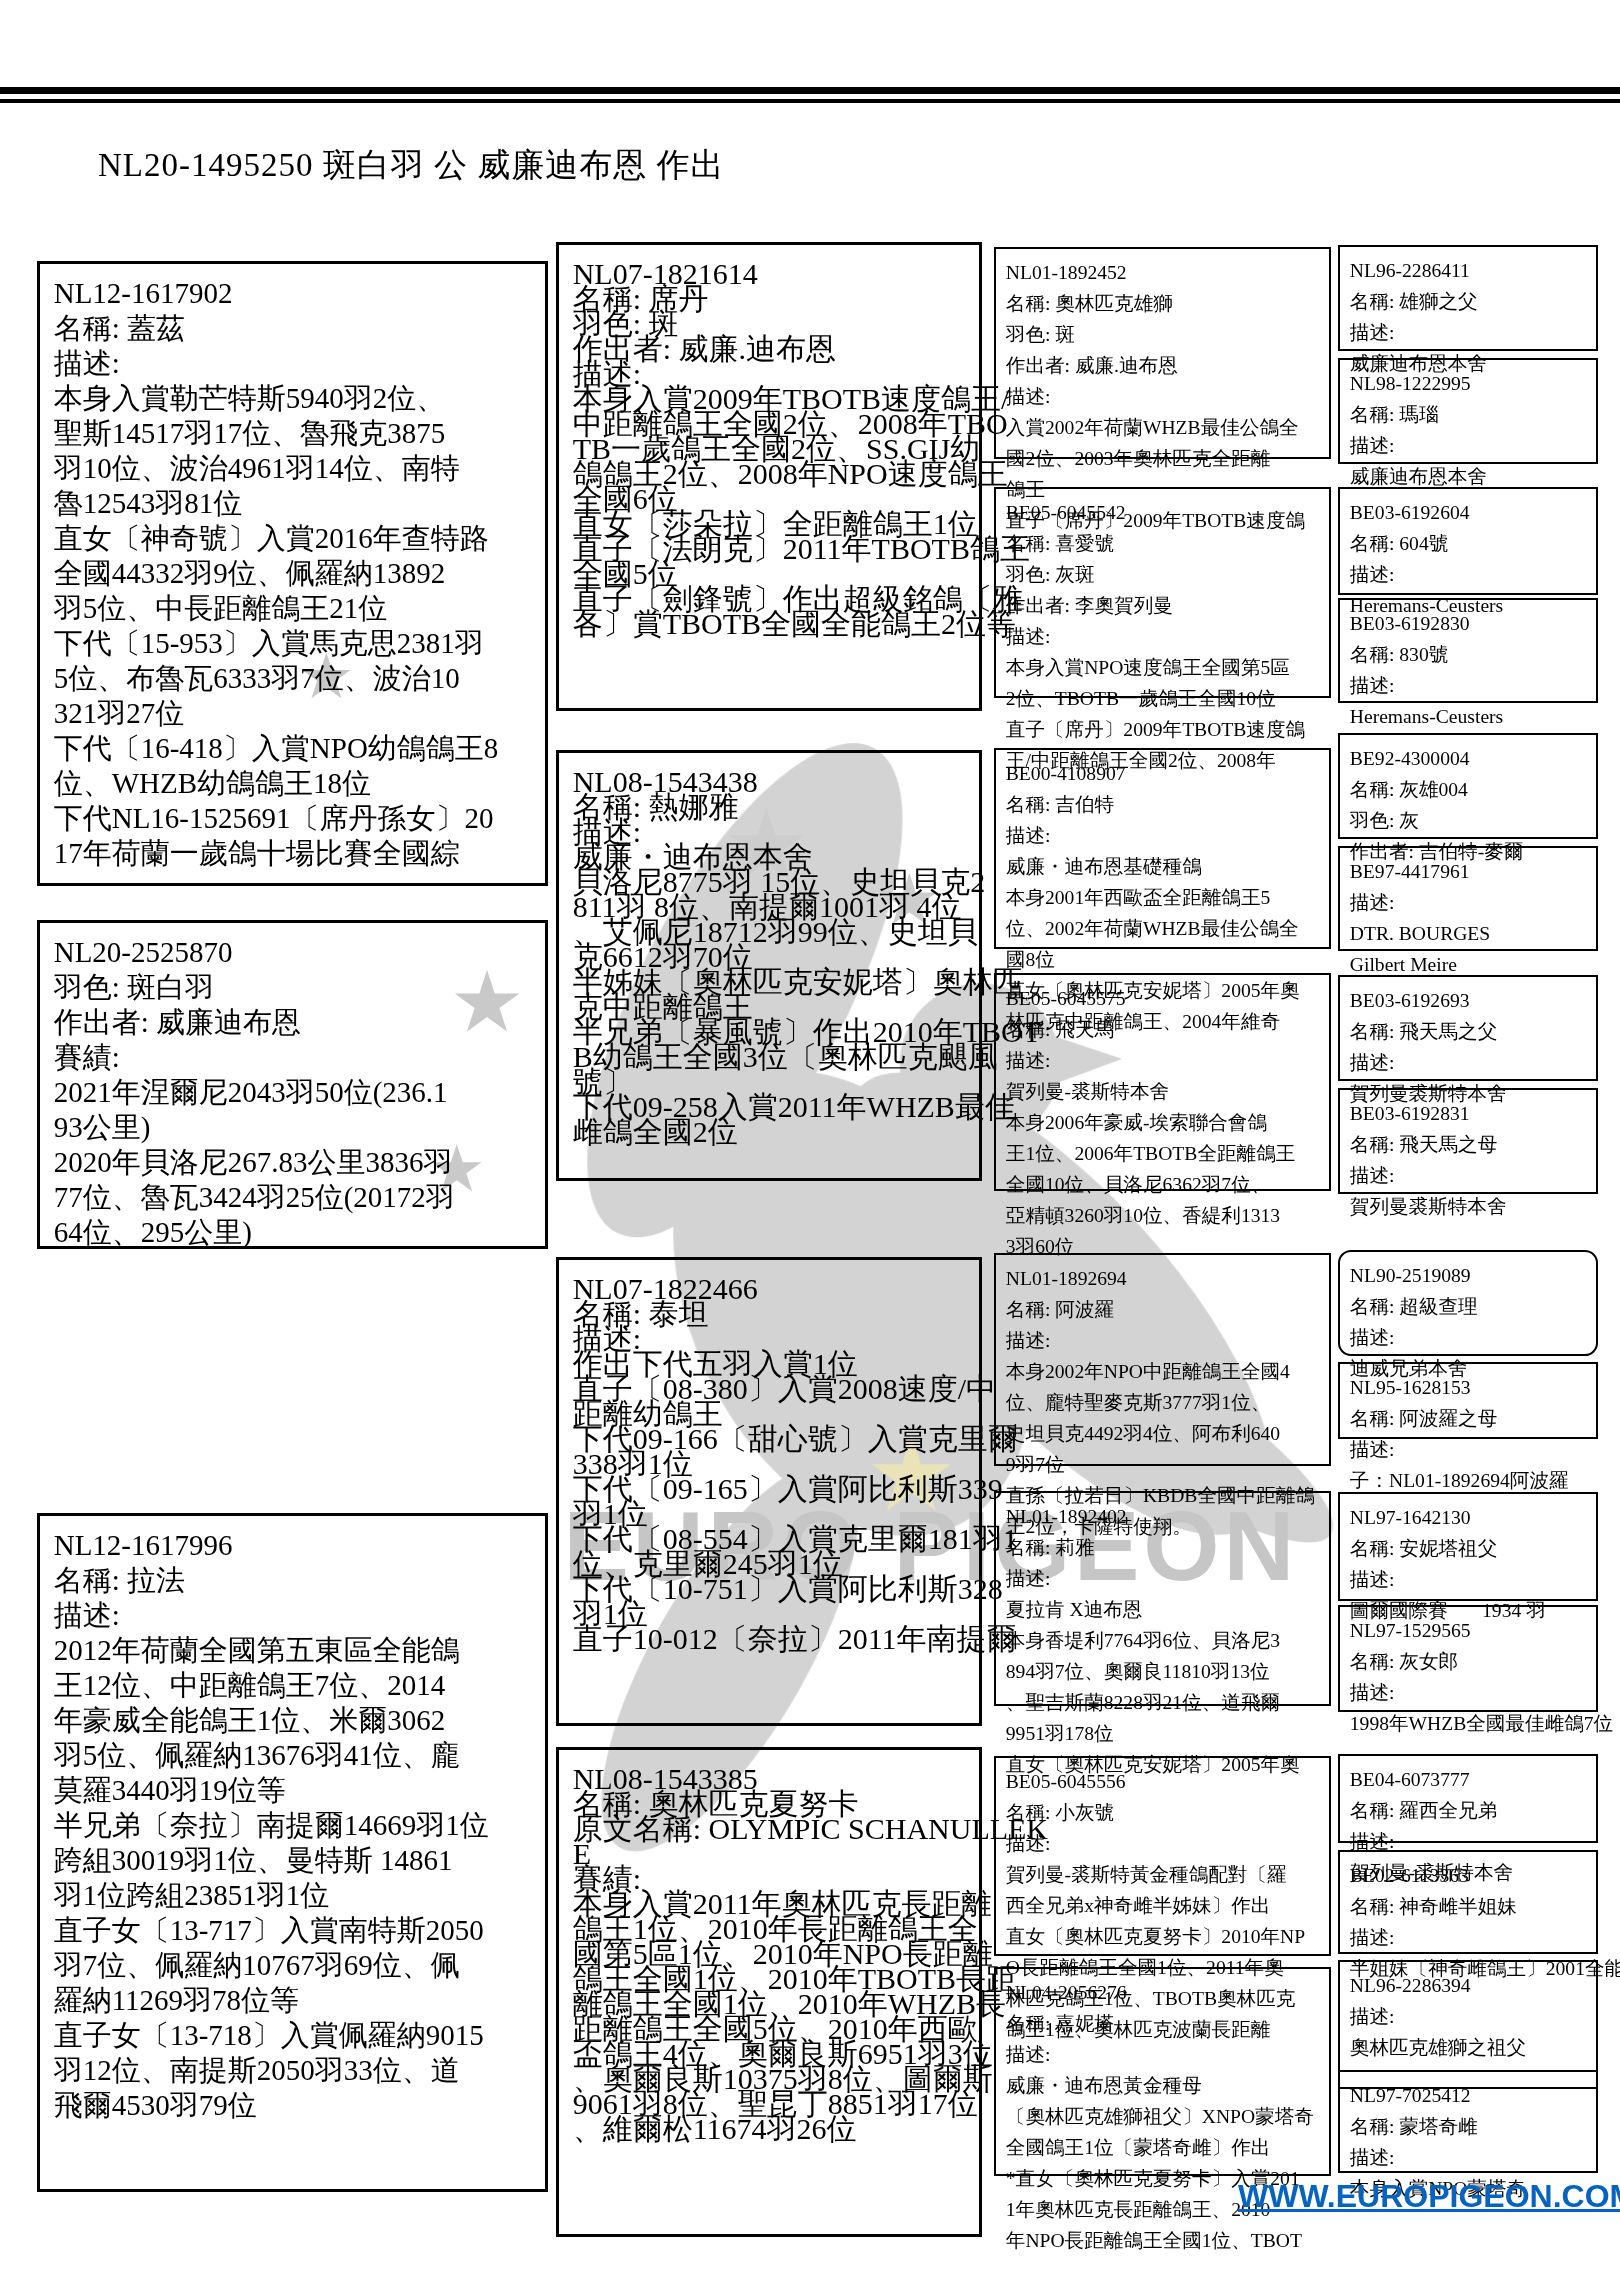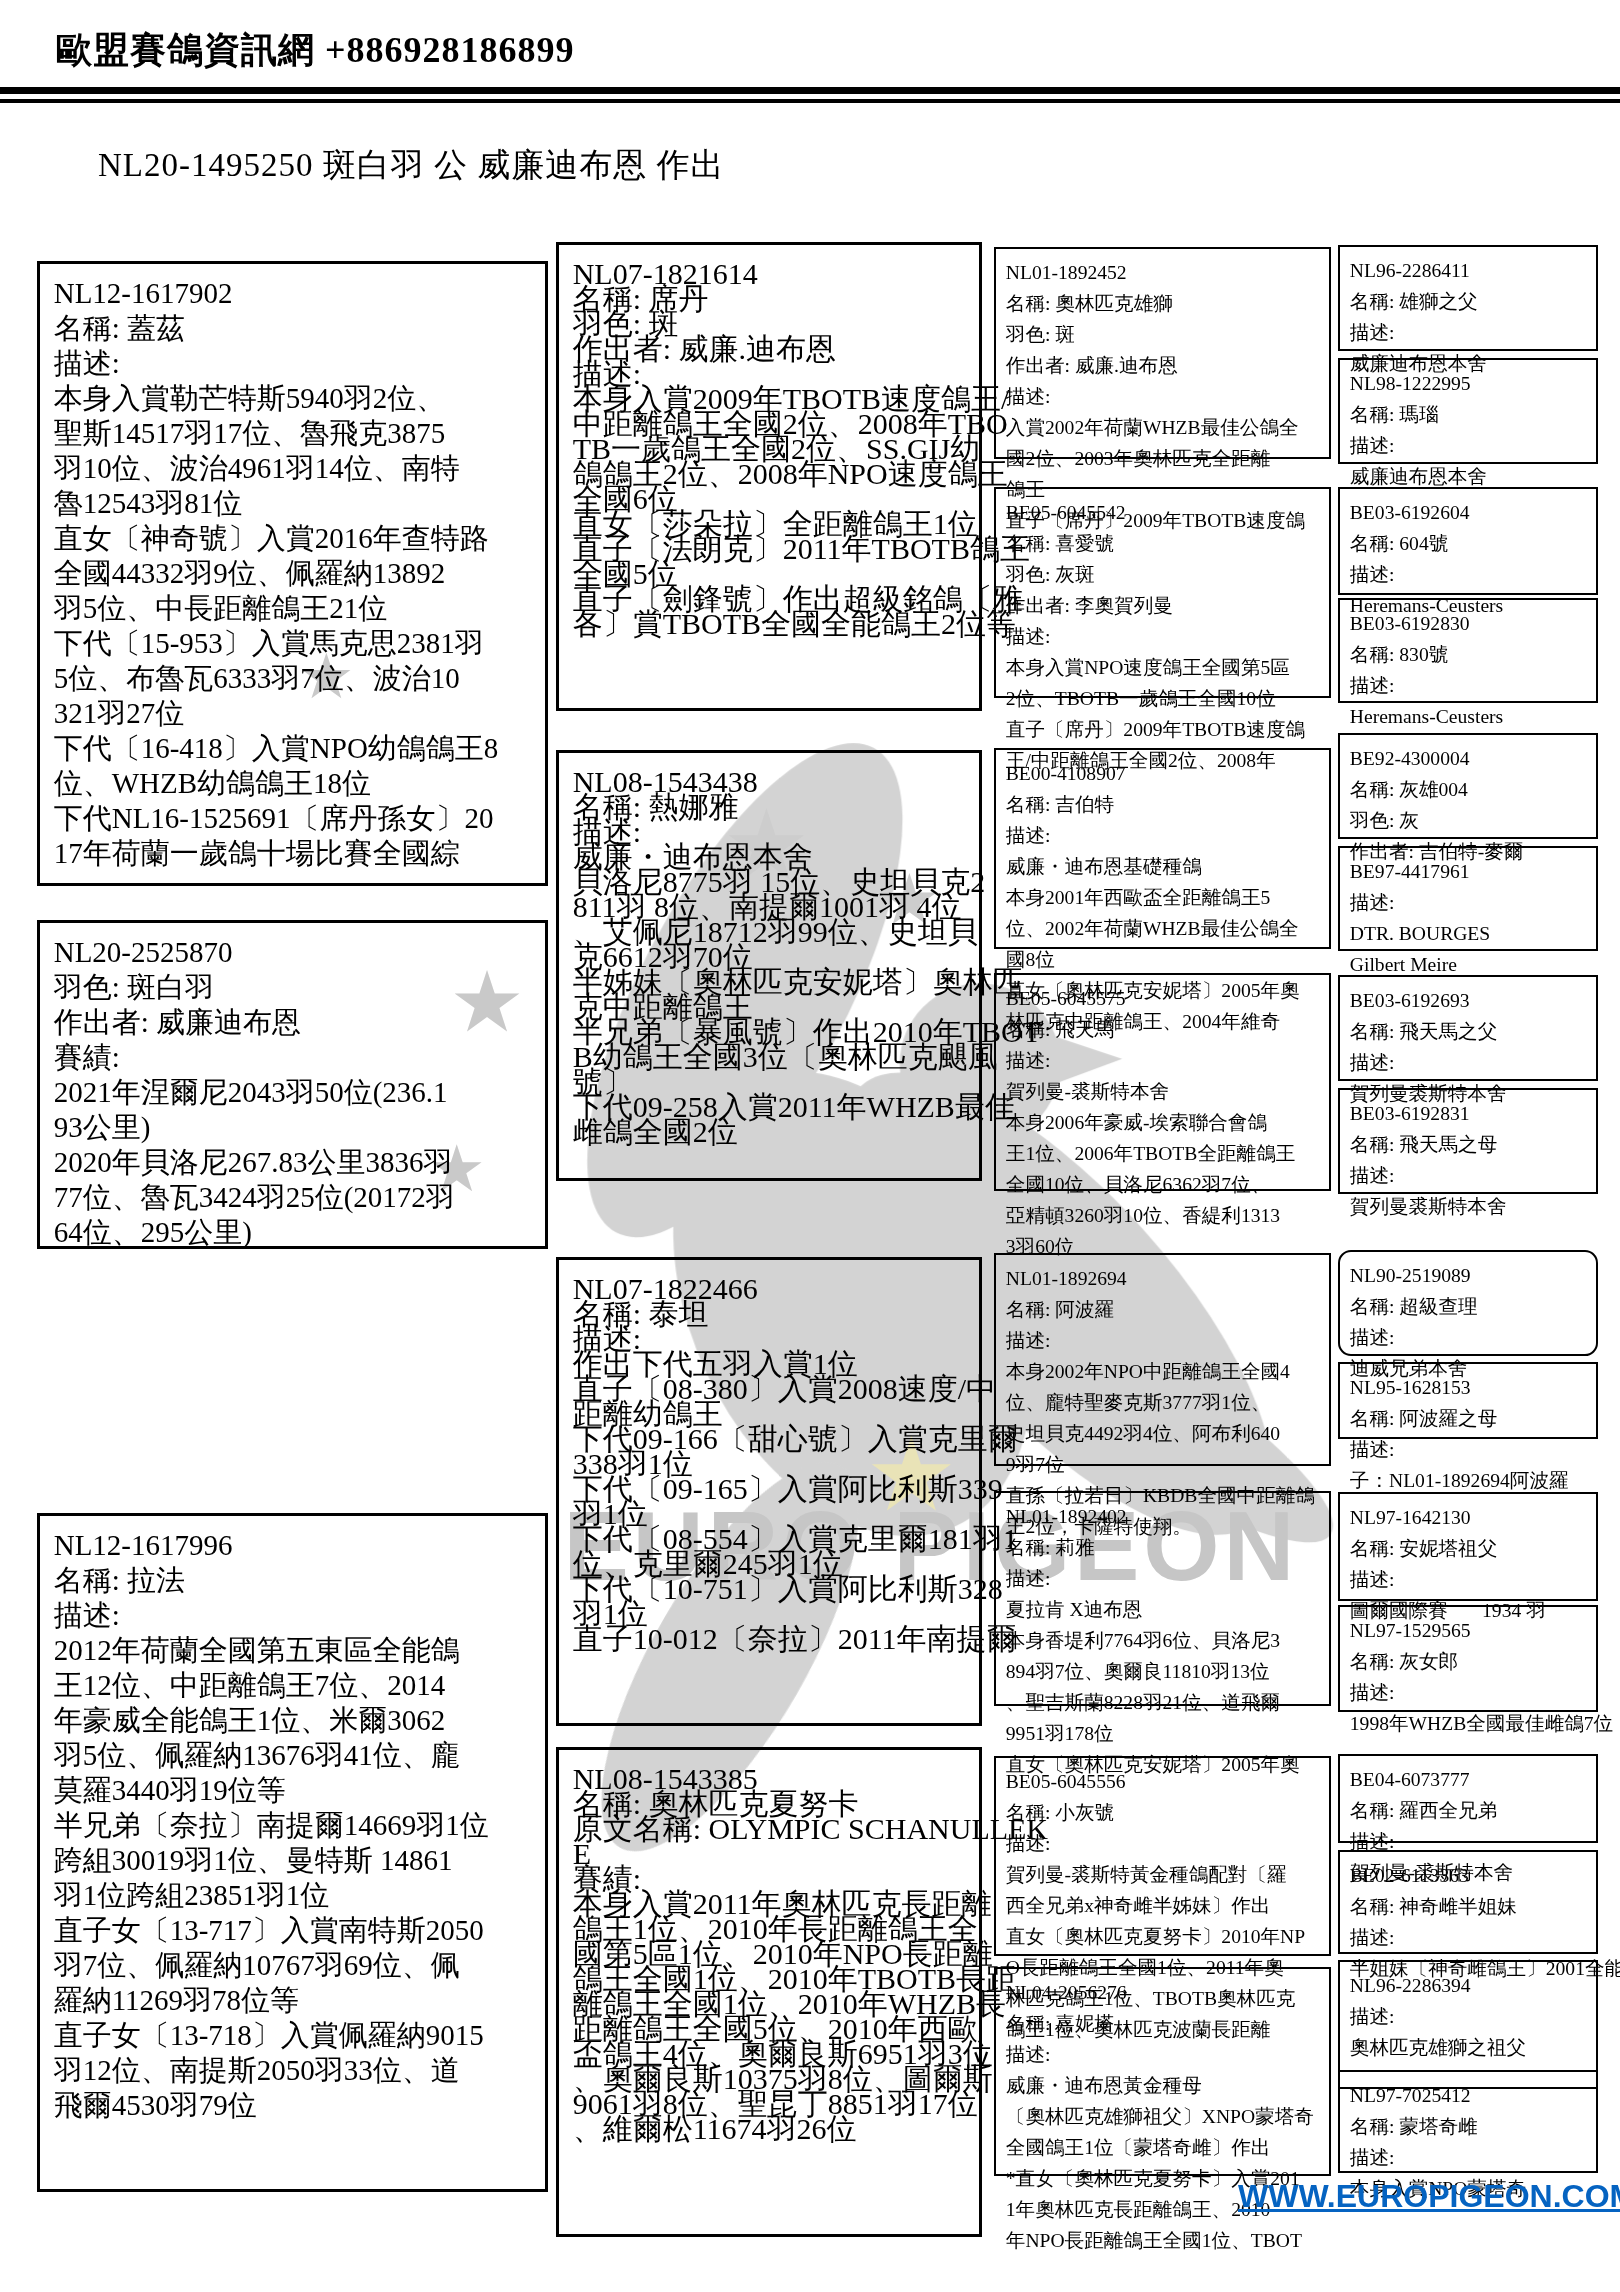--- a/index.html
+++ b/index.html
@@ -75,21 +75,20 @@
     </g>
     <text x="333" y="712" font-size="64" fill="#c9c9c9" text-anchor="middle">★</text>
     <text x="497" y="1052" font-size="86" fill="#c9c9c9" text-anchor="middle">★</text>
     <text x="466" y="1215" font-size="66" fill="#c9c9c9" text-anchor="middle">★</text>
     <text x="782" y="897" font-size="100" fill="#cdcdcd" text-anchor="middle">★</text>
     <text x="928" y="942" font-size="72" fill="#cdcdcd" text-anchor="middle">★</text>
     <text x="930" y="1540" font-size="105" fill="#ece5b4" text-anchor="middle" opacity="0.9">★</text>
     <text x="575" y="1612" font-size="100" font-weight="bold" letter-spacing="4" fill="#c6c6c6" font-family="Liberation Sans, DejaVu Sans, sans-serif">EURO PIGEON</text>
   </svg>
 
-  <div class="hdr">歐盟賽鴿資訊網  +886928186899</div>
   <div class="rule rule1"></div>
   <div class="rule rule2"></div>
   <div class="title">NL20-1495250 斑白羽 公 威廉迪布恩 作出</div>
 
   <div class="box col1 c1b1">
       <div class="bt">NL12-1617902
 名稱: 蓋茲
 描述:
 本身入賞勒芒特斯5940羽2位、
 聖斯14517羽17位、魯飛克3875

